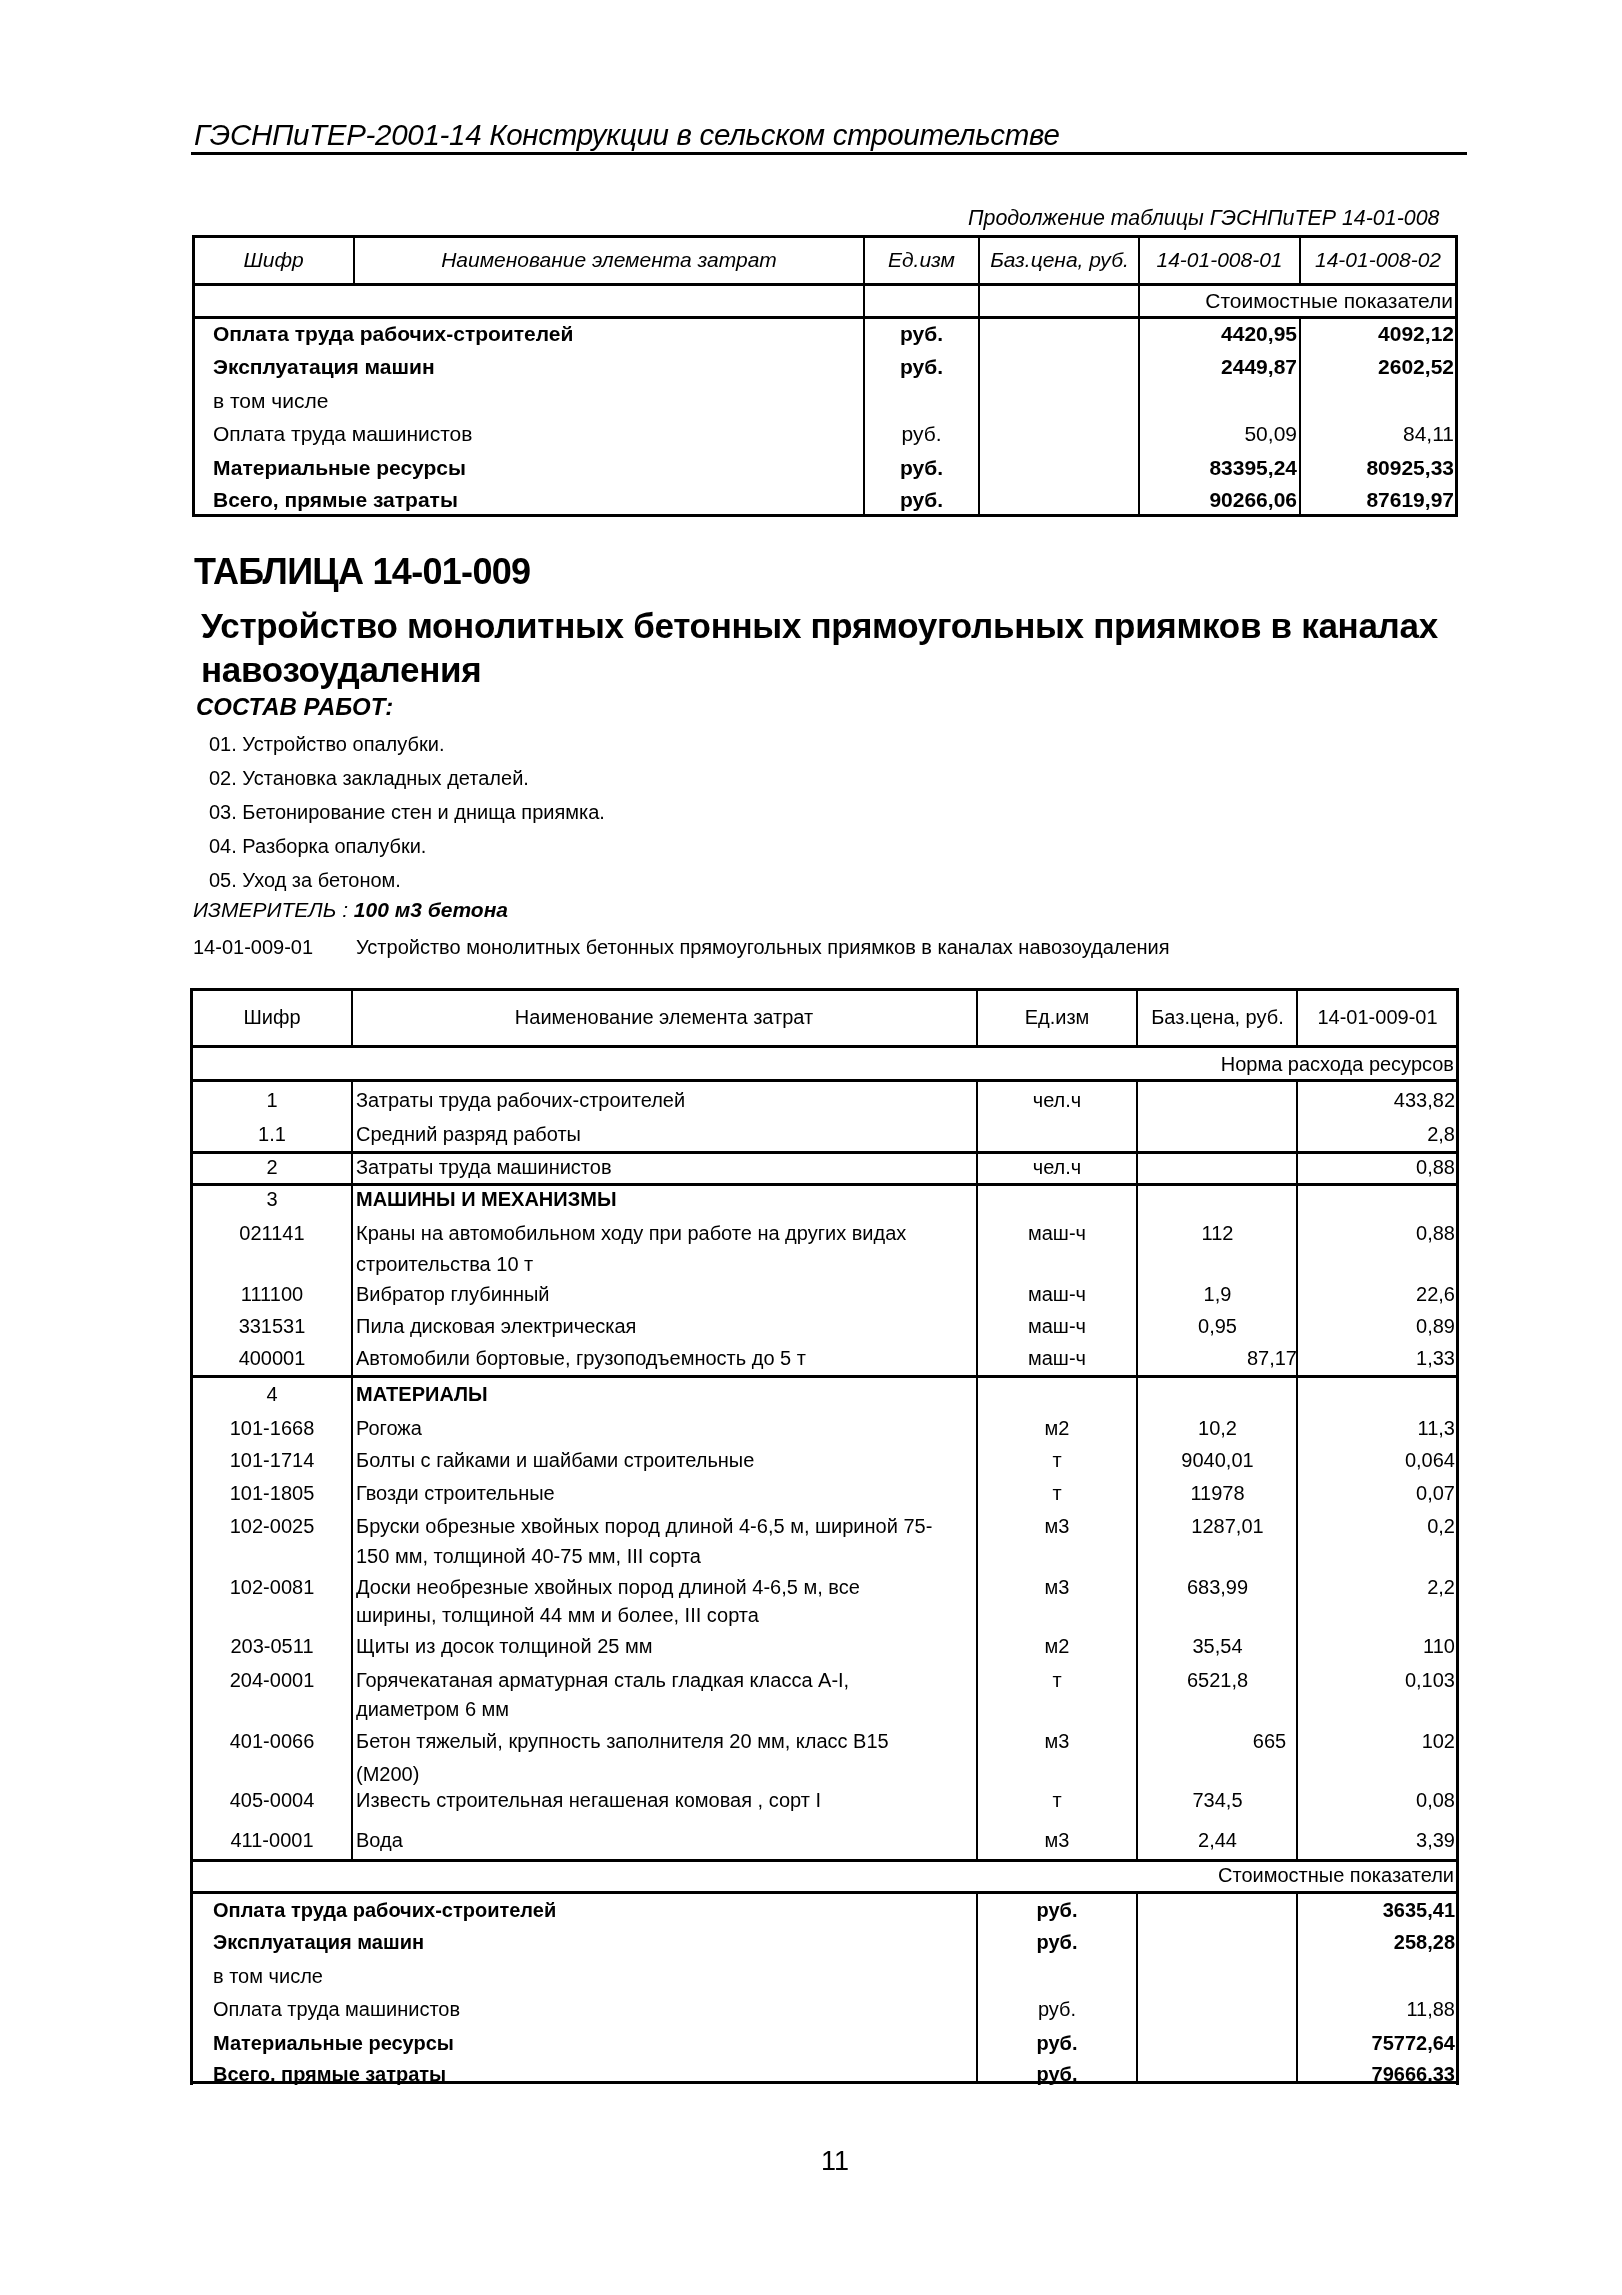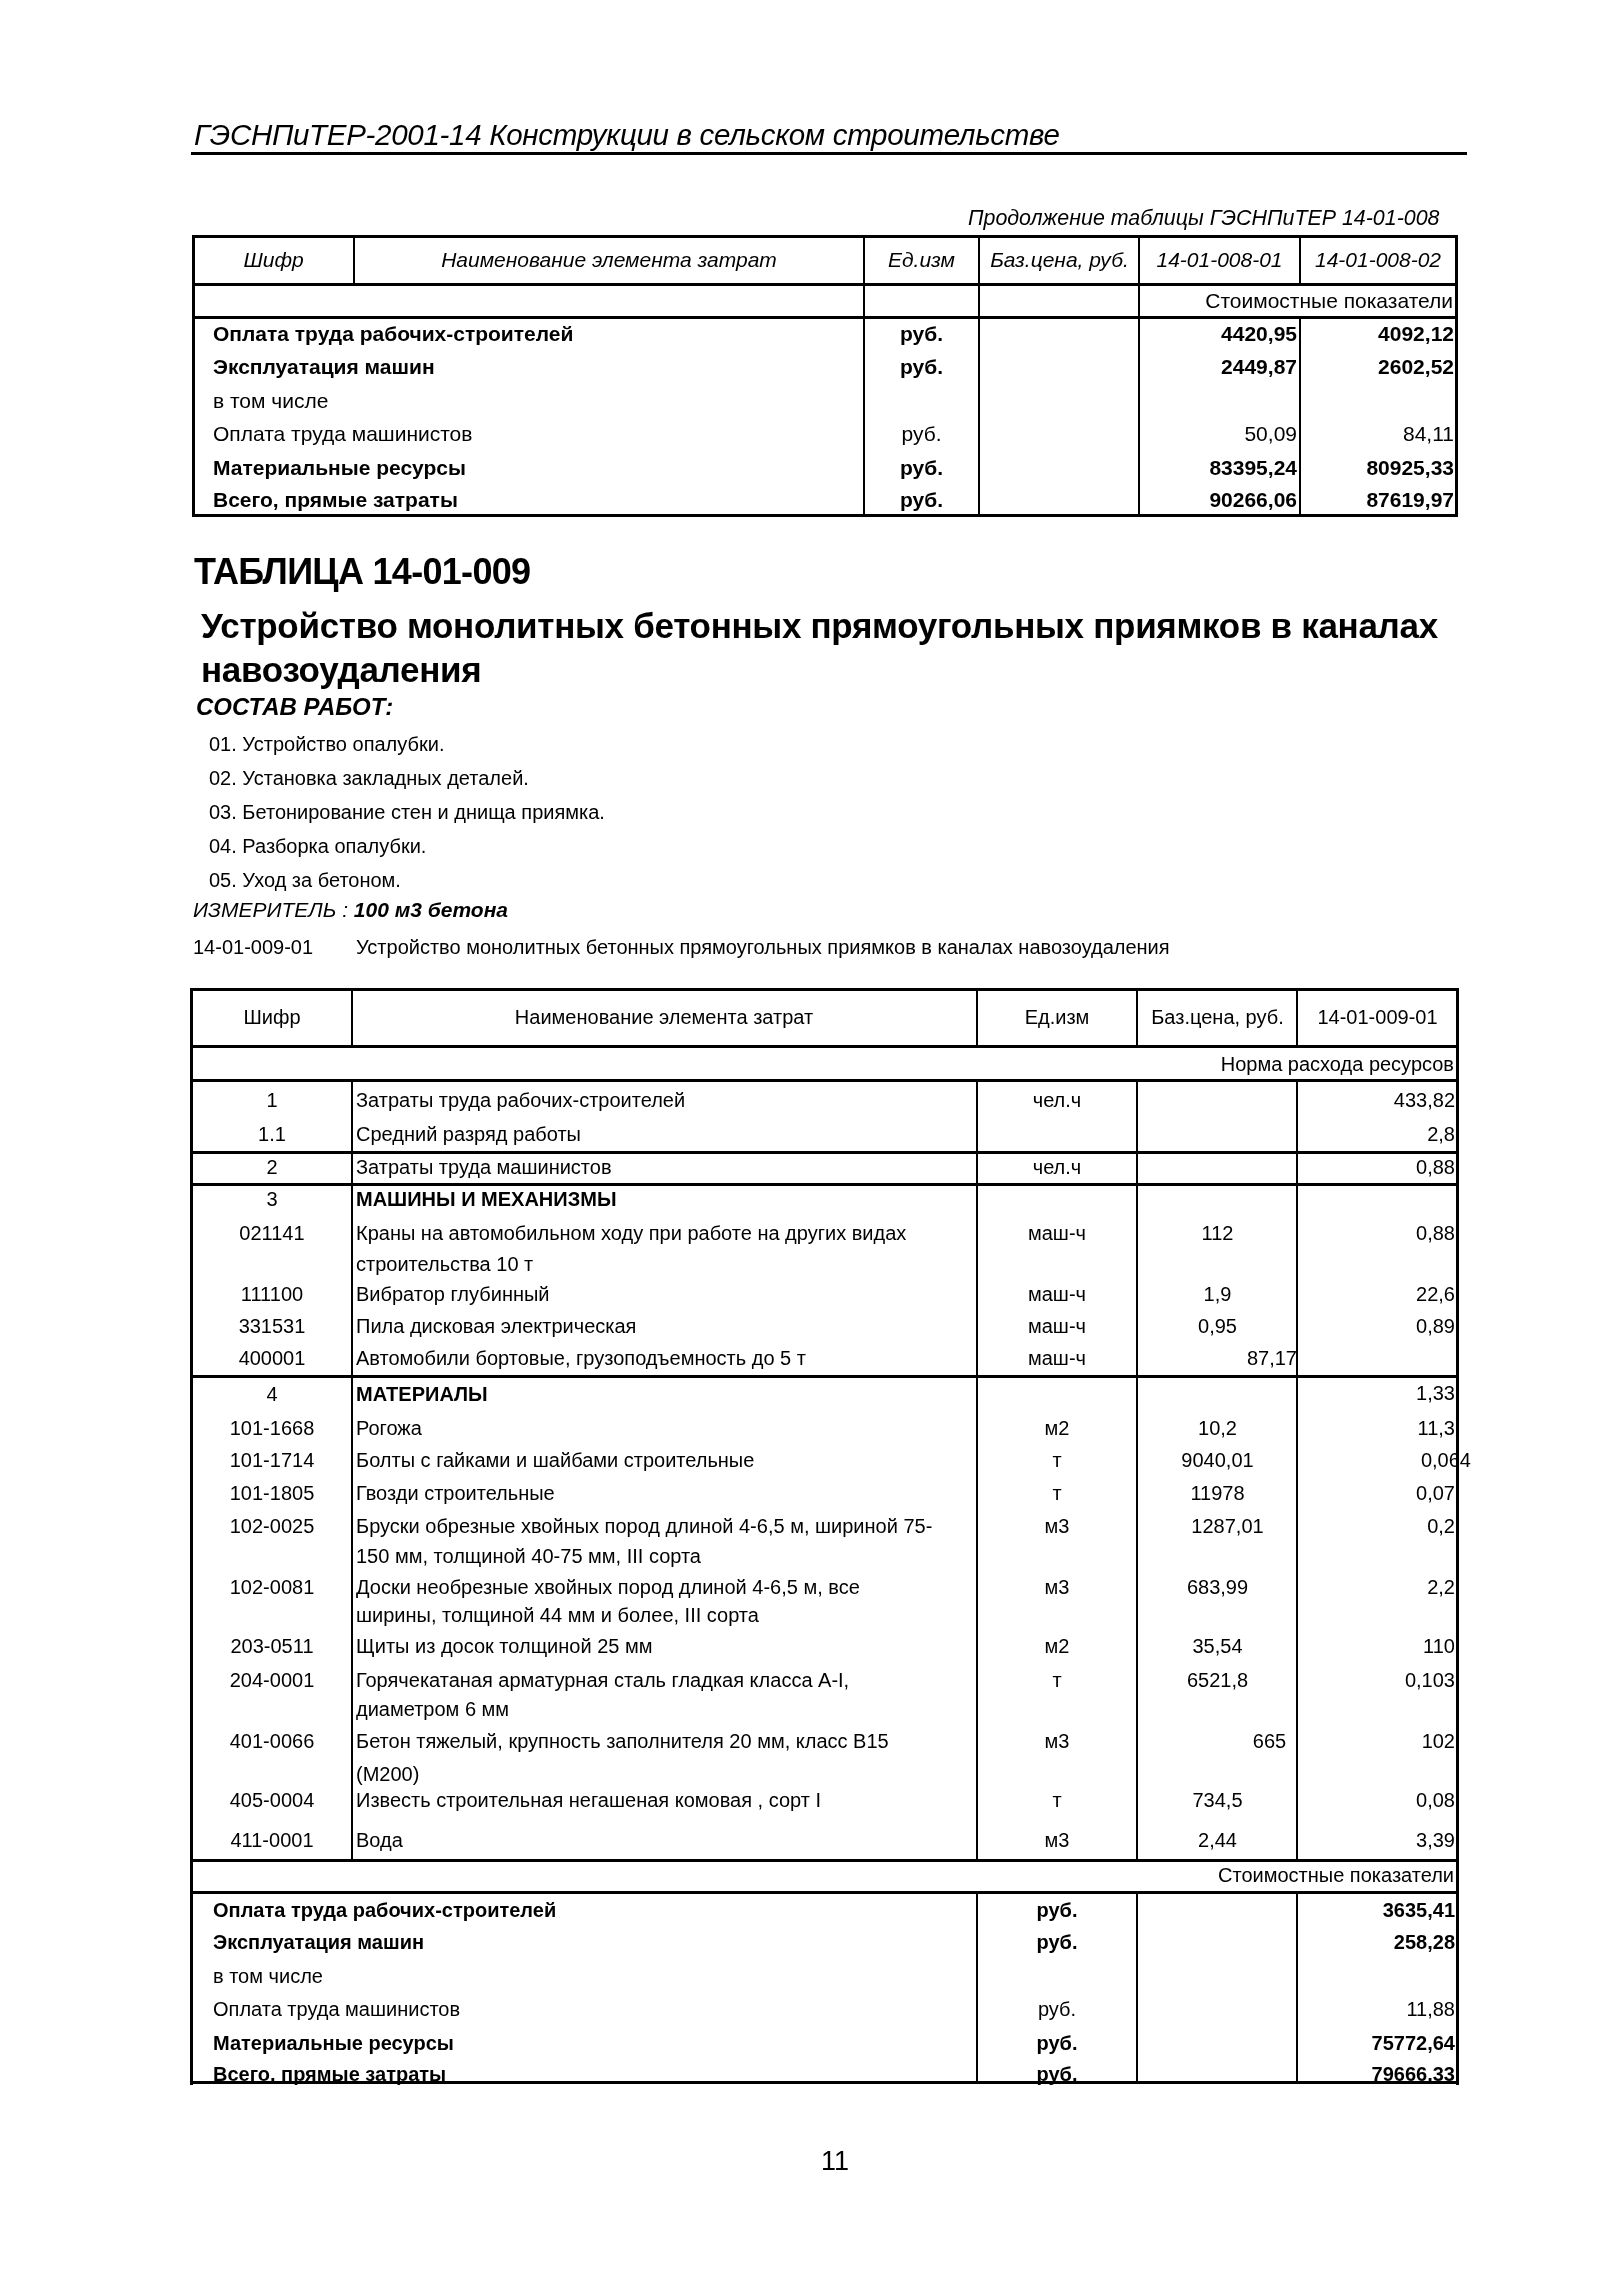--- a/index.html
+++ b/index.html
@@ -184,39 +184,39 @@
     <div class="cell" style="left:356px;top:1314px;">Пила дисковая электрическая</div>
     <div class="cell c" style="left:978px;top:1314px;width:158px;">маш-ч</div>
     <div class="cell c" style="left:1138px;top:1314px;width:159px;">0,95</div>
     <div class="cell r" style="left:1299px;top:1314px;width:156px;">0,89</div>
   </div>
   <div>
     <div class="cell c" style="left:193px;top:1346px;width:158px;">400001</div>
     <div class="cell" style="left:356px;top:1346px;">Автомобили бортовые, грузоподъемность до 5 т</div>
     <div class="cell c" style="left:978px;top:1346px;width:158px;">маш-ч</div>
     <div class="cell c" style="left:1138px;top:1346px;width:159px;text-align:right;">87,17</div>
-    <div class="cell r" style="left:1299px;top:1381px;width:156px;">1,33</div>
+    <div class="cell r" style="left:1299px;top:1346px;width:156px;">1,33</div>
   </div>
   <div>
     <div class="cell c" style="left:193px;top:1382px;width:158px;">4</div>
     <div class="cell b" style="left:356px;top:1382px;">МАТЕРИАЛЫ</div>
   </div>
   <div>
     <div class="cell c" style="left:193px;top:1416px;width:158px;">101-1668</div>
     <div class="cell" style="left:356px;top:1416px;">Рогожа</div>
     <div class="cell c" style="left:978px;top:1416px;width:158px;">м2</div>
     <div class="cell c" style="left:1138px;top:1416px;width:159px;">10,2</div>
     <div class="cell r" style="left:1299px;top:1416px;width:156px;">11,3</div>
   </div>
   <div>
     <div class="cell c" style="left:193px;top:1448px;width:158px;">101-1714</div>
     <div class="cell" style="left:356px;top:1448px;">Болты с гайками и шайбами строительные</div>
     <div class="cell c" style="left:978px;top:1448px;width:158px;">т</div>
     <div class="cell c" style="left:1138px;top:1448px;width:159px;">9040,01</div>
-    <div class="cell r" style="left:1299px;top:1448px;width:156px;margin-left:16px;">0,064</div>
+    <div class="cell r" style="left:1299px;top:1448px;width:156px;">0,064</div>
   </div>
   <div>
     <div class="cell c" style="left:193px;top:1481px;width:158px;">101-1805</div>
     <div class="cell" style="left:356px;top:1481px;">Гвозди строительные</div>
     <div class="cell c" style="left:978px;top:1481px;width:158px;">т</div>
     <div class="cell c" style="left:1138px;top:1481px;width:159px;">11978</div>
     <div class="cell r" style="left:1299px;top:1481px;width:156px;">0,07</div>
   </div>
   <div>
     <div class="cell c" style="left:193px;top:1514px;width:158px;">102-0025</div>

